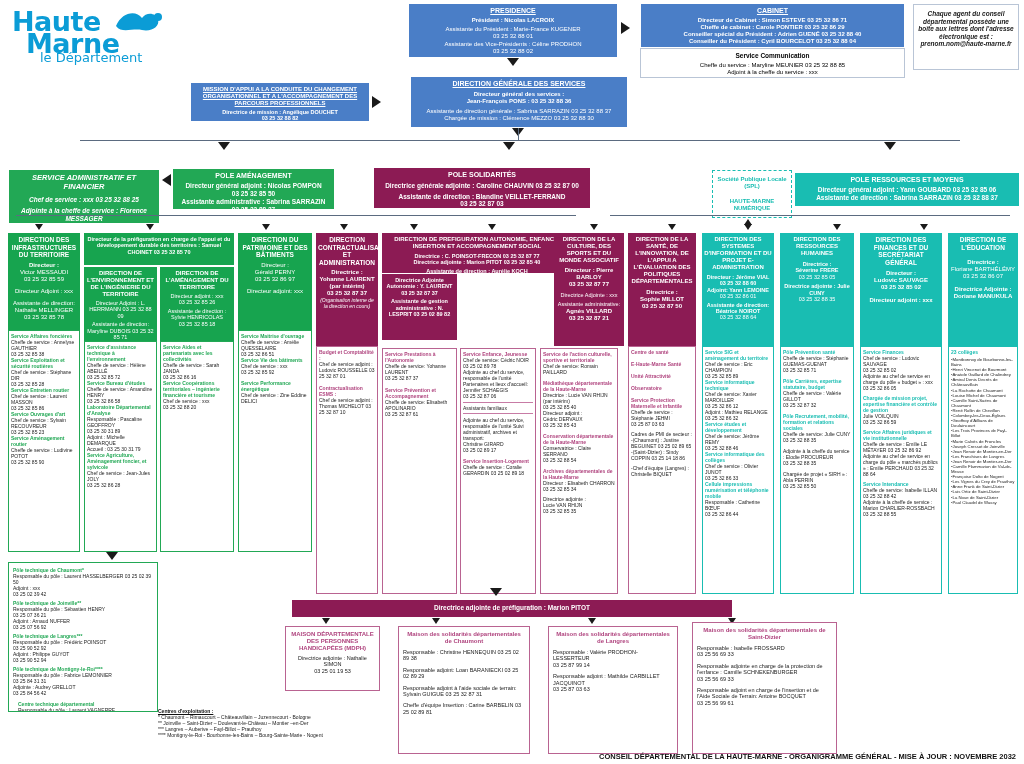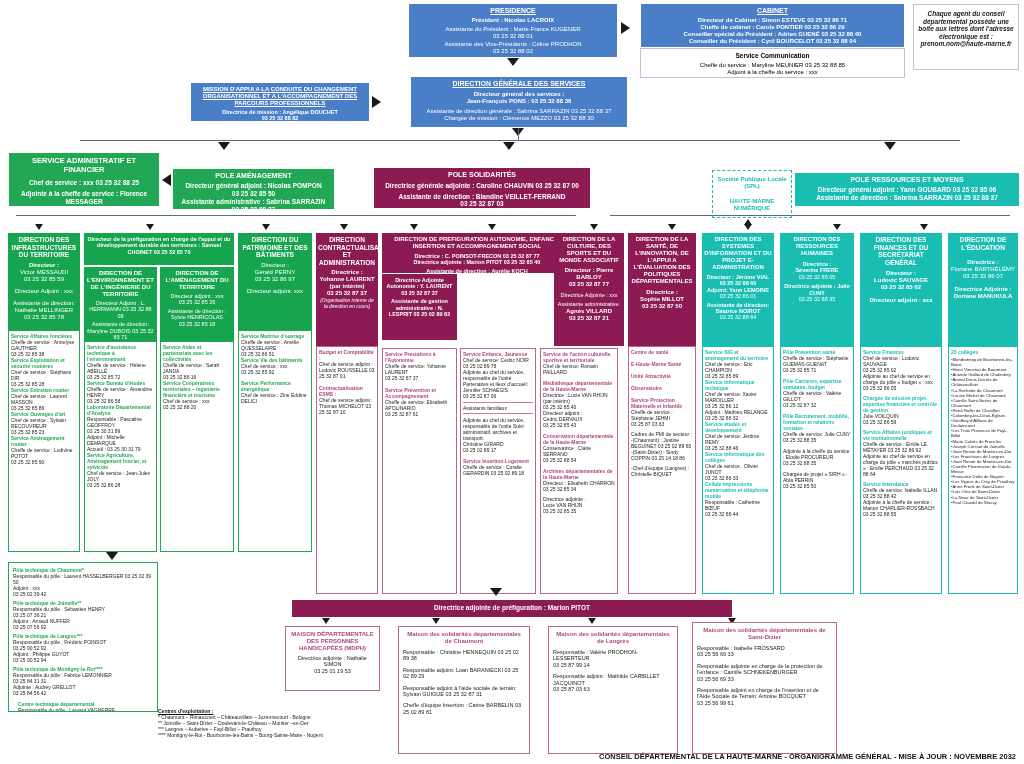--- a/index.html
+++ b/index.html
@@ -54,20 +54,29 @@
   .t-acc{color:#19bdb2;font-weight:bold;}
   .blk{color:#222;}
   .footer{position:absolute;right:8px;bottom:3px;font-size:7.5px;font-weight:bold;color:#111;}
   .note{font-style:italic;font-weight:bold;color:#1a1a1a;}
 </style>
 </head>
 <body>
 
 <div class="page">
 
+  <div class="logo">
+    <div class="l1">Haute</div>
+    <div class="l2">Marne</div>
+    <div class="l3">le Département</div>
+    <svg width="54" height="30" style="position:absolute;left:100px;top:2px">
+      <path d="M4 18 C10 4, 24 2, 30 10 C34 4, 44 4, 46 12 C48 18, 40 24, 30 22 C20 20, 10 26, 4 18 Z" fill="#0b9cd6"></path>
+      <circle cx="46" cy="9" r="4" fill="#0b9cd6"></circle>
+    </svg>
+  </div>
 
   <div class="box ob-grey t65 note" style="left:913px;top:4px;width:106px;height:66px;padding:5px 3px;">Chaque agent du conseil départemental possède une boîte aux lettres dont l'adresse électronique est : prenom.nom@haute-marne.fr</div>
 
   <div class="box blue t6 pad" style="left:408px;top:3px;width:210px;height:55px;">
     <div class="t7 b u">PRESIDENCE</div>
     <div class="b" style="margin-top:2px">Président : Nicolas LACROIX</div>
     <div style="margin-top:2px">Assistante du Président : Marie-France KUGENER</div>
     <div>03 25 32 88 01</div>
     <div style="margin-top:1px">Assistante des Vice-Présidents : Céline PRODHON</div>
     <div>03 25 32 88 02</div>
@@ -104,21 +113,21 @@
   </div>
   <div class="arw" style="left:512px;top:128px;"></div>
 
   <div class="ln" style="left:80px;top:140px;width:880px;height:1px;"></div>
   <div class="ln" style="left:518px;top:128px;width:1px;height:13px;"></div>
 
   <div class="arw" style="left:218px;top:142px;"></div>
   <div class="arw" style="left:503px;top:142px;"></div>
   <div class="arw" style="left:884px;top:142px;"></div>
 
-  <div class="box green t7" style="left:8px;top:152px;width:152px;height:55px;padding:4px 4px;">
+  <div class="box green t7" style="left:8px;top:169px;width:152px;height:55px;padding:4px 4px;font-style:italic;">
     <div class="t75 b">SERVICE ADMINISTRATIF ET FINANCIER</div>
     <div class="b t65" style="margin-top:4px">Chef de service : xxx 03 25 32 88 25</div>
     <div class="b t65" style="margin-top:4px">Adjointe à la cheffe de service : Florence MESSAGER</div>
   </div>
   <div class="arw-l" style="left:162px;top:174px;"></div>
 
   <div class="box green t65" style="left:172px;top:168px;width:163px;height:42px;padding:3px 3px;">
     <div class="t7 b">POLE AMÉNAGEMENT</div>
     <div class="b" style="margin-top:2px">Directeur général adjoint : Nicolas POMPON</div>
     <div class="b">03 25 32 85 50</div>

